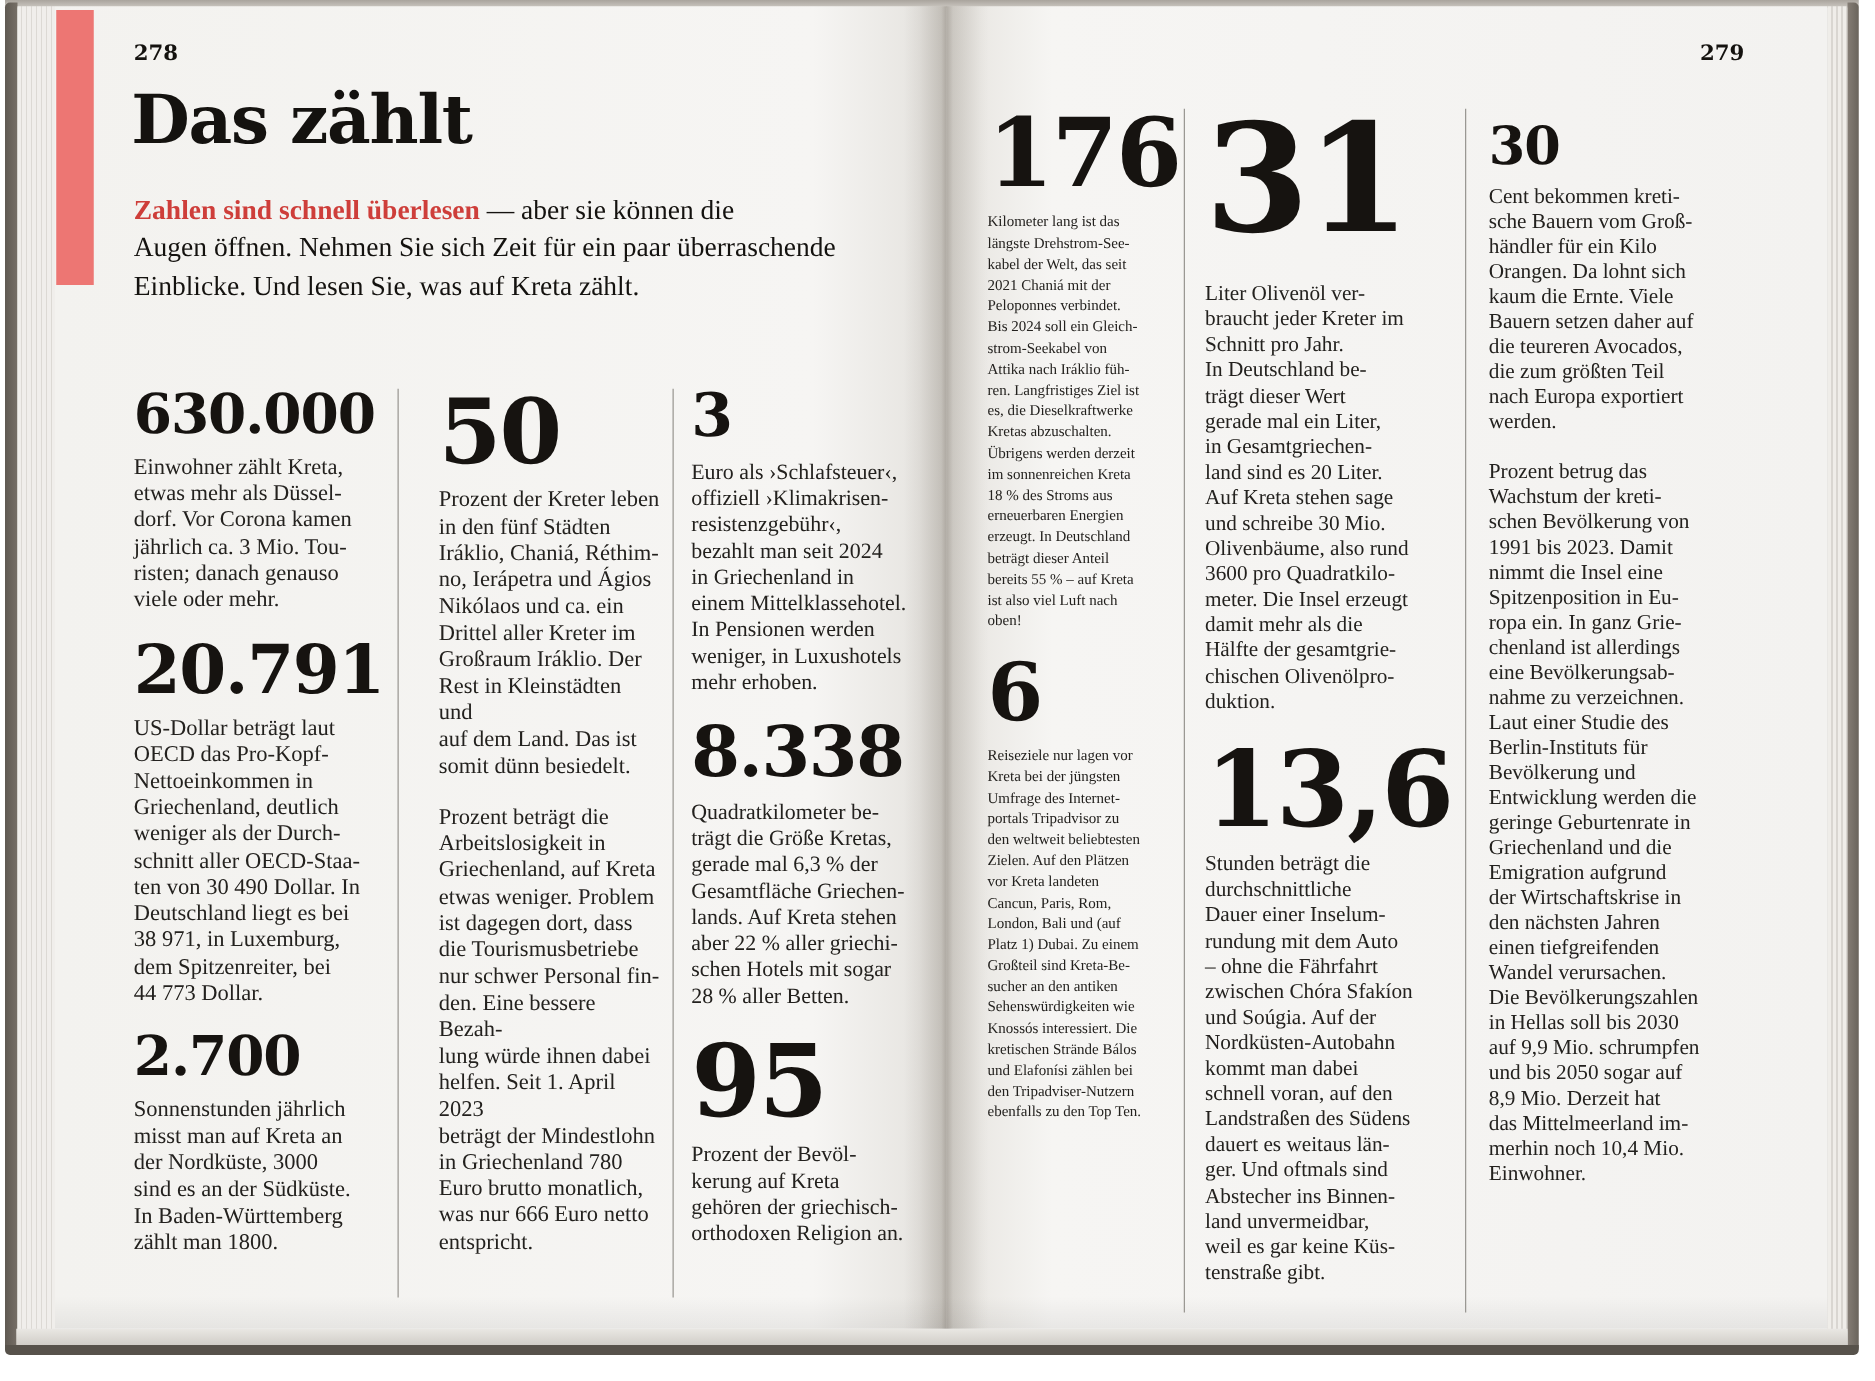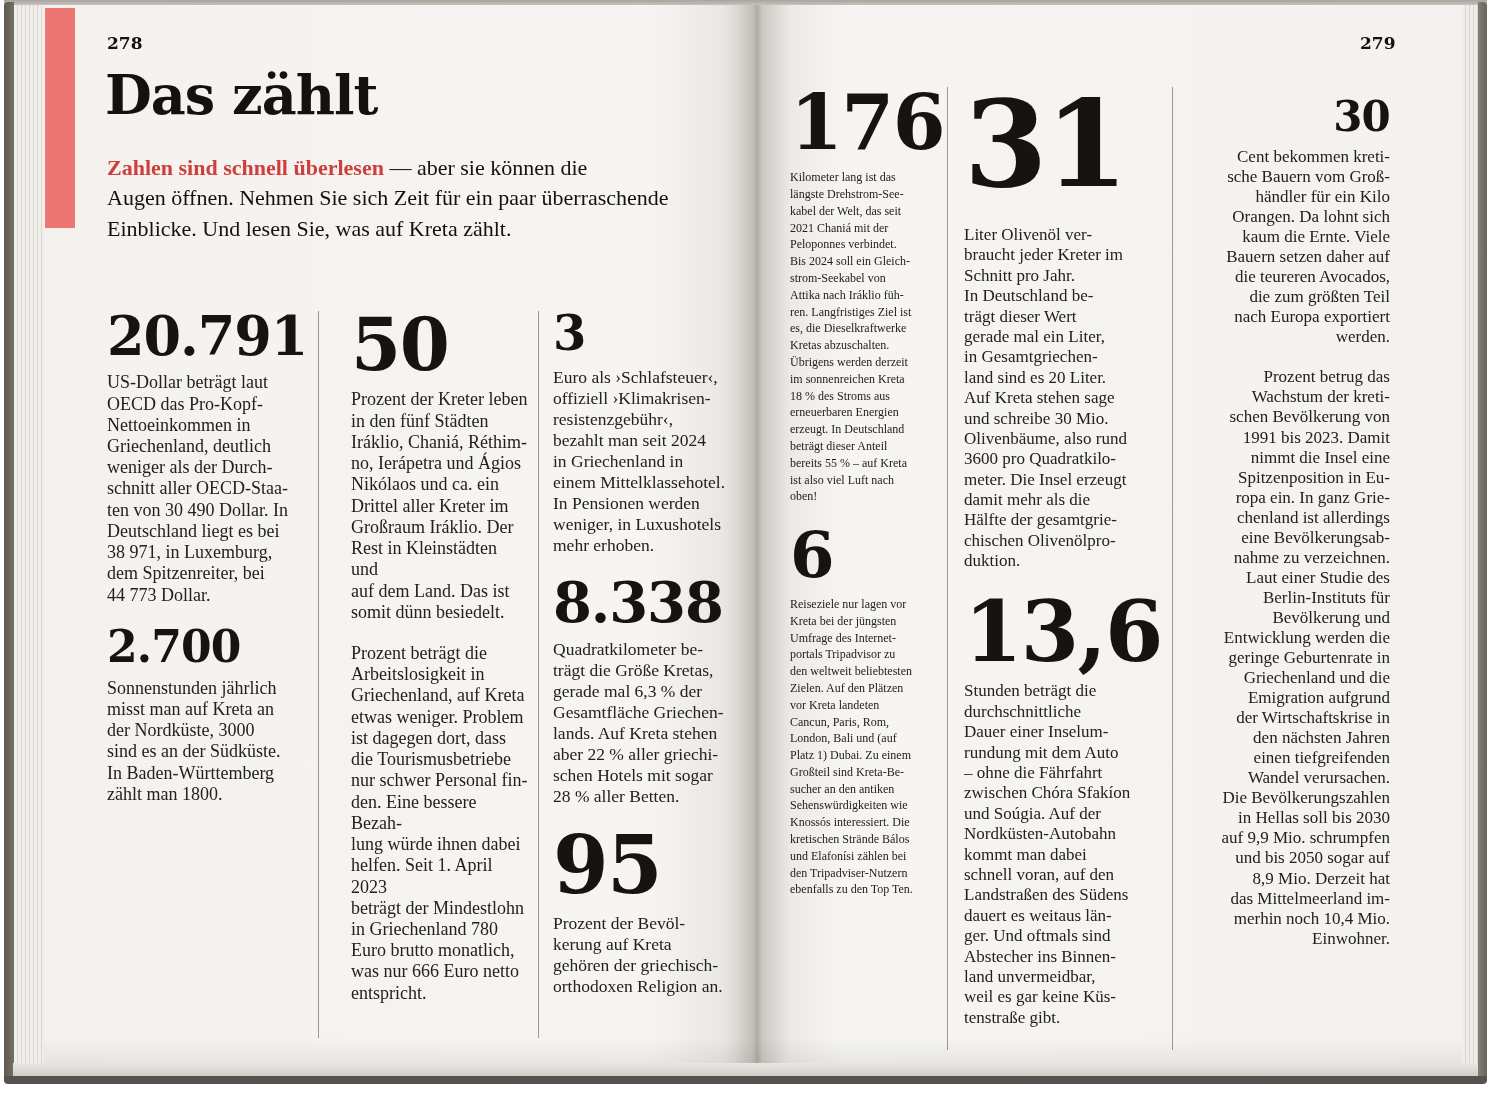--- a/index.html
+++ b/index.html
@@ -54,21 +54,21 @@
   
   .cols{position:absolute;display:flex;z-index:2;}
   .cols-left{left:63px;top:306px;width:633px;height:727px;}
   .cols-right{left:33px;top:82px;width:600px;height:963px;}
   .col{box-sizing:border-box;}
   .col-l1{width:211px;padding-right:12px;}
   .col-l2{width:220px;border-left:1px solid #9a9893;padding-left:32px;padding-right:10px;}
   .col-l3{width:202px;border-left:1px solid #9a9893;padding-left:14px;}
   .col-r1{width:157px;padding-right:8px;}
   .col-r2{width:225px;border-left:1px solid #9a9893;padding-left:16px;padding-right:12px;}
-  .col-r3{width:218px;border-left:1px solid #9a9893;padding-left:18px;padding-top:10px;text-align:right;}
+  .col-r3{width:218px;border-left:1px solid #9a9893;padding-left:18px;padding-top:10px;}
 
   .item + .item{margin-top:20px;}
   .num{font-family:"DejaVu Serif",serif;font-weight:bold;line-height:.95;
     letter-spacing:-0.02em;color:#161310;margin-bottom:10px;}
   .n-630{font-size:44px;}  .n-20791{font-size:54px;} .n-2700{font-size:44px;}
   .n-50{font-size:72px;}   .n-11{font-size:108px;}   .n-3{font-size:48px;}
   .n-8338{font-size:56px;} .n-95{font-size:80px;}    .n-176{font-size:76px;}
   .n-6{font-size:64px;}    .n-31{font-size:120px;margin-bottom:24px;}
   .n-136{font-size:84px;}  .n-30{font-size:42px;}    .n-113{font-size:68px;}
 
@@ -89,20 +89,29 @@
 
   <div class="page page-left">
     <div class="pagenum pagenum-left">278</div>
     <h1 class="title">Das zählt</h1>
     <p class="intro"><span class="intro-highlight">Zahlen sind schnell überlesen</span><span> — aber sie können die
 Augen öffnen. Nehmen Sie sich Zeit für ein paar überraschende
 Einblicke. Und lesen Sie, was auf Kreta zählt.</span></p>
 
     <div class="cols cols-left">
       <div class="col col-l1">
+        <div class="item">
+          <div class="num n-630">630.000</div>
+          <div class="body">Einwohner zählt Kreta,
+etwas mehr als Düssel-
+dorf. Vor Corona kamen
+jährlich ca. 3 Mio. Tou-
+risten; danach genauso
+viele oder mehr.</div>
+        </div>
         <div class="item">
           <div class="num n-20791">20.791</div>
           <div class="body">US-Dollar beträgt laut
 OECD das Pro-Kopf-
 Nettoeinkommen in
 Griechenland, deutlich
 weniger als der Durch-
 schnitt aller OECD-Staa-
 ten von 30 490 Dollar. In
 Deutschland liegt es bei

